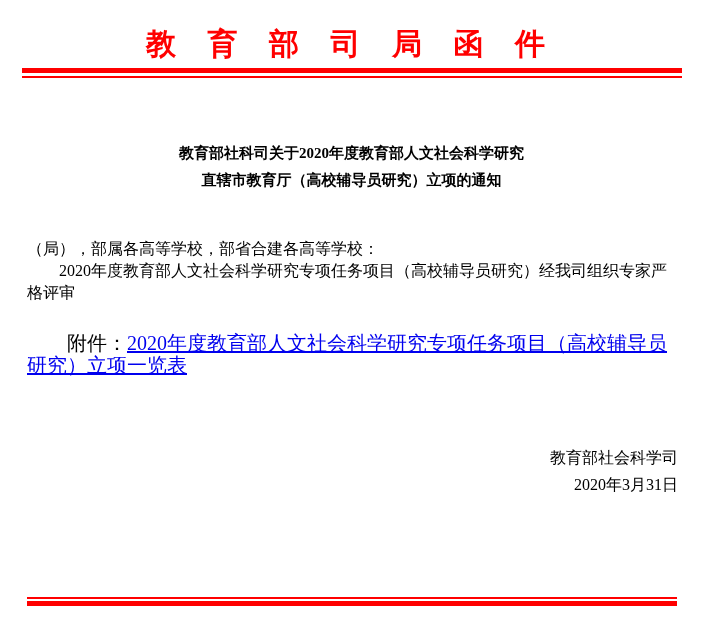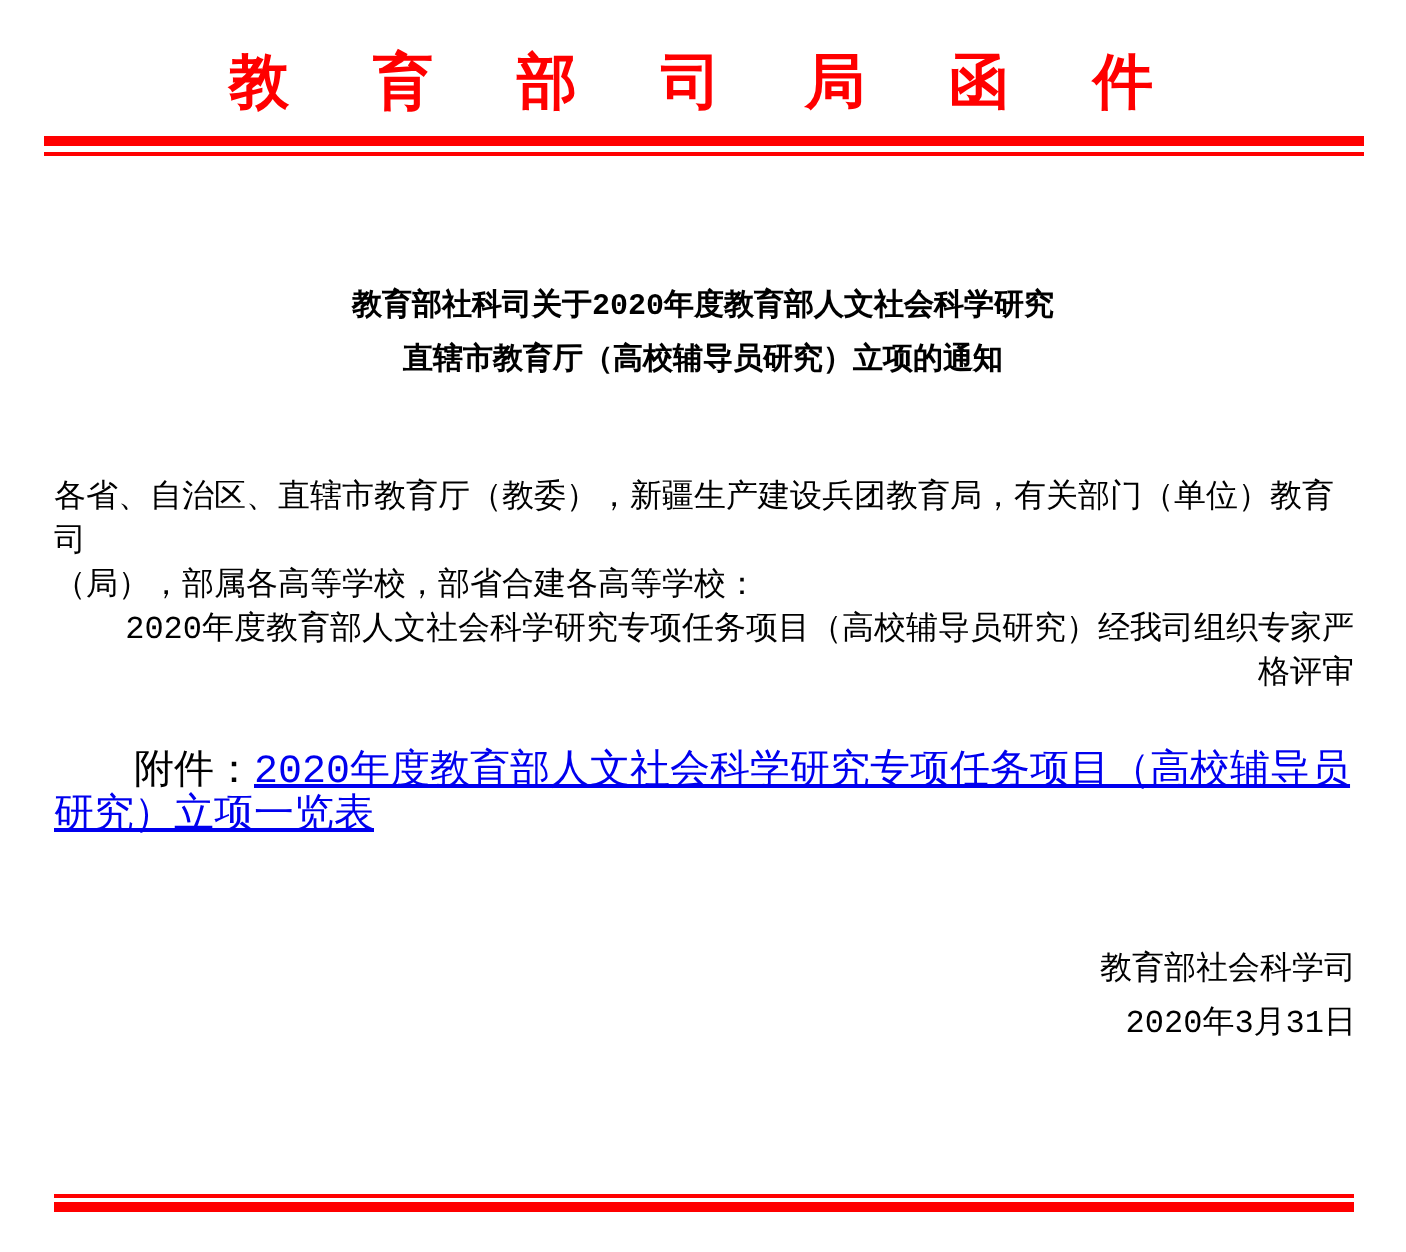--- a/index.html
+++ b/index.html
@@ -2,21 +2,21 @@
 <html><head>
 <meta charset="utf-8">
 <style>
   * { margin: 0; padding: 0; box-sizing: border-box; }
   html, body { background: #ffffff; }
   .page {
     position: relative;
     width: 703px;
     height: 626px;
     background: #ffffff;
-    font-family: Liberation Mono, monospace;
+    font-family: Liberation Serif, serif;
     color: #000000;
     overflow: hidden;
   }
   .masthead {
     margin-top: 26px;
     text-align: center;
     color: #FF0000;
     font-size: 30px;
     font-weight: bold;
     letter-spacing: 12px;
@@ -37,35 +37,35 @@
     font-weight: bold;
     line-height: 27px;
   }
   .body-text {
     margin-top: 44px;
     padding: 0 26px 0 27px;
     font-size: 16px;
     line-height: 22px;
   }
   .body-line { min-height: 22px; }
-  .body-line.indent { text-indent: 2em; text-align: right; }
+  .body-line.indent { text-indent: 2em; }
   .attachment {
     margin-top: 28px;
     padding: 0 26px 0 27px;
     text-indent: 2em;
     font-size: 20px;
     line-height: 22px;
   }
   .attachment a {
     color: #0000EE;
     text-decoration: underline;
     cursor: pointer;
   }
   .signature {
-    margin-top: 52px;
+    margin-top: 68px;
     padding-right: 25px;
     text-align: right;
     font-size: 16px;
     line-height: 27px;
   }
   .rule-bottom {
     position: absolute;
     left: 0; right: 0;
     bottom: 20px;
     width: 650px;
@@ -83,21 +83,20 @@
   <div class="masthead">教 育 部 司 局 函 件</div>
 
   <div class="rule-top"></div>
 
   <div class="doc-title">
     <div>教育部社科司关于2020年度教育部人文社会科学研究</div>
     <div>直辖市教育厅（高校辅导员研究）立项的通知</div>
   </div>
 
   <div class="body-text">
-    <div class="body-line">各省、自治区、直辖市教育厅（教委），新疆生产建设兵团教育局，有关部门（单位）教育司</div>
     <div class="body-line">（局），部属各高等学校，部省合建各高等学校：</div>
     <div class="body-line indent">2020年度教育部人文社会科学研究专项任务项目（高校辅导员研究）经我司组织专家严格评审</div>
   </div>
 
   <div class="attachment">
     <span>附件：</span><a href="#">2020年度教育部人文社会科学研究专项任务项目（高校辅导员研究）立项一览表</a>
   </div>
 
   <div class="signature">
     <div>教育部社会科学司</div>

